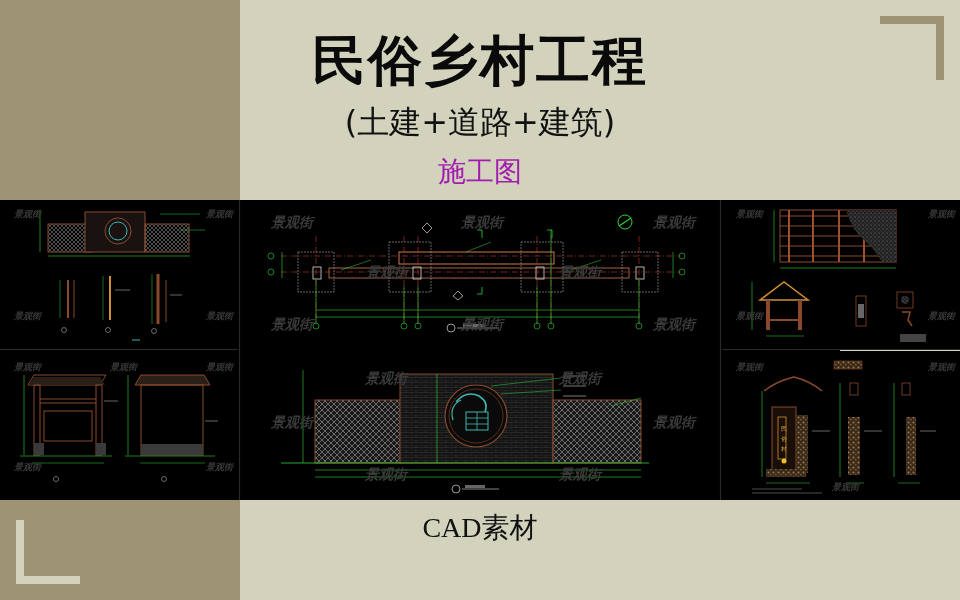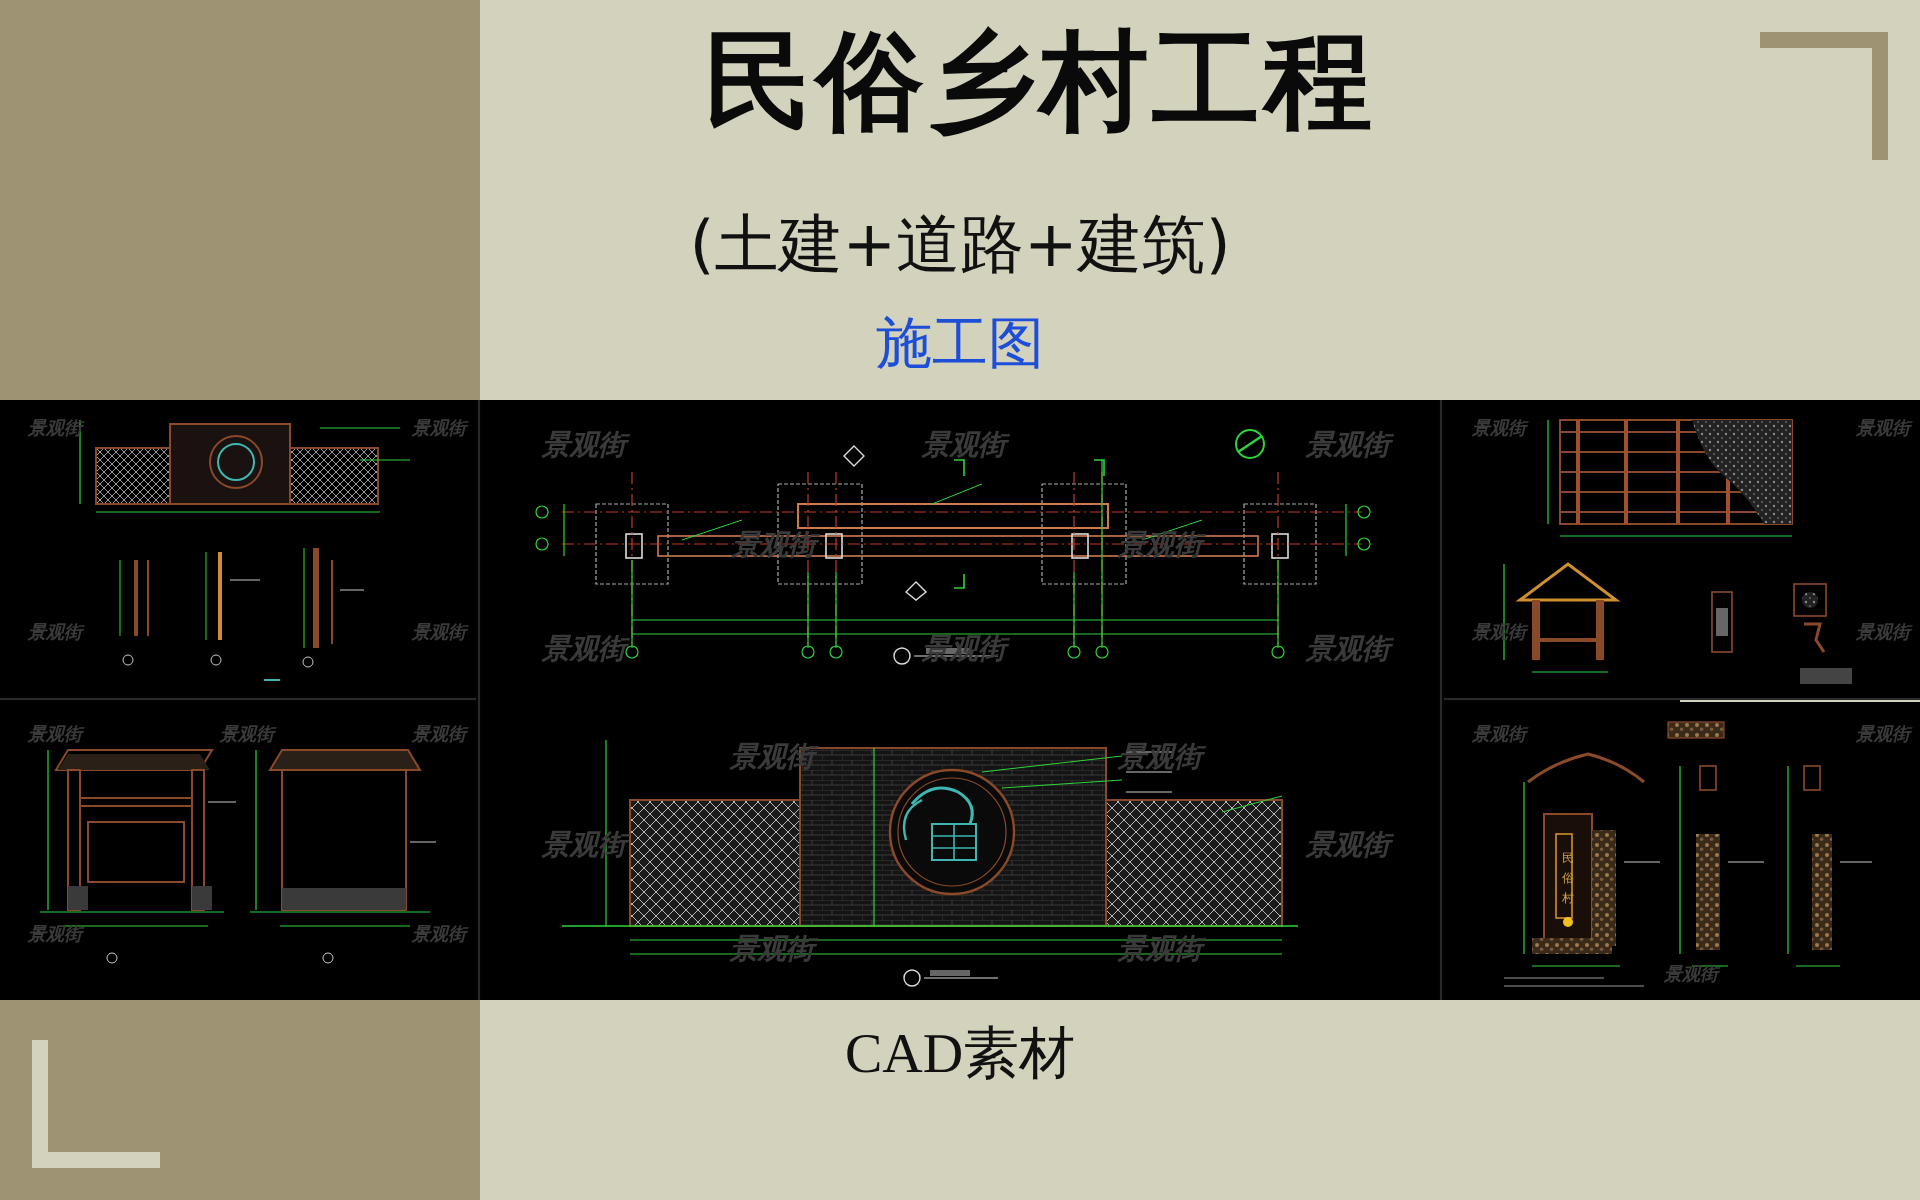--- a/index.html
+++ b/index.html
@@ -5,23 +5,23 @@
   html,body{margin:0;padding:0;}
   body{width:960px;height:600px;position:relative;overflow:hidden;background:#d3d2bd;font-family:"DejaVu Sans","Liberation Sans",sans-serif;}
   .left-block-top{position:absolute;left:0;top:0;width:240px;height:200px;background:#9e9474;}
   .left-block-bottom{position:absolute;left:0;top:500px;width:240px;height:100px;background:#9e9474;}
   .corner-tr{position:absolute;left:880px;top:16px;width:64px;height:64px;}
   .corner-tr .h{position:absolute;left:0;top:0;width:64px;height:8px;background:#9e9474;}
   .corner-tr .v{position:absolute;right:0;top:0;width:8px;height:64px;background:#9e9474;}
   .corner-bl{position:absolute;left:16px;top:520px;width:64px;height:64px;}
   .corner-bl .v{position:absolute;left:0;top:0;width:8px;height:64px;background:#d3d2bd;}
   .corner-bl .h{position:absolute;left:0;bottom:0;width:64px;height:8px;background:#d3d2bd;}
-  .title{position:absolute;left:240px;width:480px;top:6px;text-align:center;font-size:54px;font-weight:bold;color:#0a0a0a;letter-spacing:2px;line-height:70px;margin-left:40px;}
+  .title{position:absolute;left:240px;width:480px;top:26px;text-align:center;font-size:54px;font-weight:bold;color:#0a0a0a;letter-spacing:2px;line-height:70px;}
   .subtitle{position:absolute;left:240px;width:480px;top:100px;text-align:center;font-size:32px;color:#111;line-height:44px;}
-  .subtitle2{position:absolute;left:240px;width:480px;top:152px;text-align:center;font-size:28px;color:#1d4ed8;line-height:40px;}
+  .subtitle2{position:absolute;left:240px;width:480px;top:152px;text-align:center;font-size:28px;color:#a21caf;line-height:40px;}
   .footer-label{position:absolute;left:240px;width:480px;top:508px;text-align:center;font-size:28px;color:#111;line-height:40px;font-family:Liberation Serif, serif;}
   .cad-band{position:absolute;left:0;top:200px;width:840px;height:300px;background:#030303;}
   .panel{position:absolute;background:#000;overflow:hidden;}
   .divider{position:absolute;background:#2a2a2a;}
   .wm{position:absolute;color:#3a3a3a;font-size:14px;font-style:italic;font-weight:bold;white-space:nowrap;}
   .wm.small{font-size:9px;}
   svg{position:absolute;left:0;top:0;}
 </style>
 </head>
 <body>

